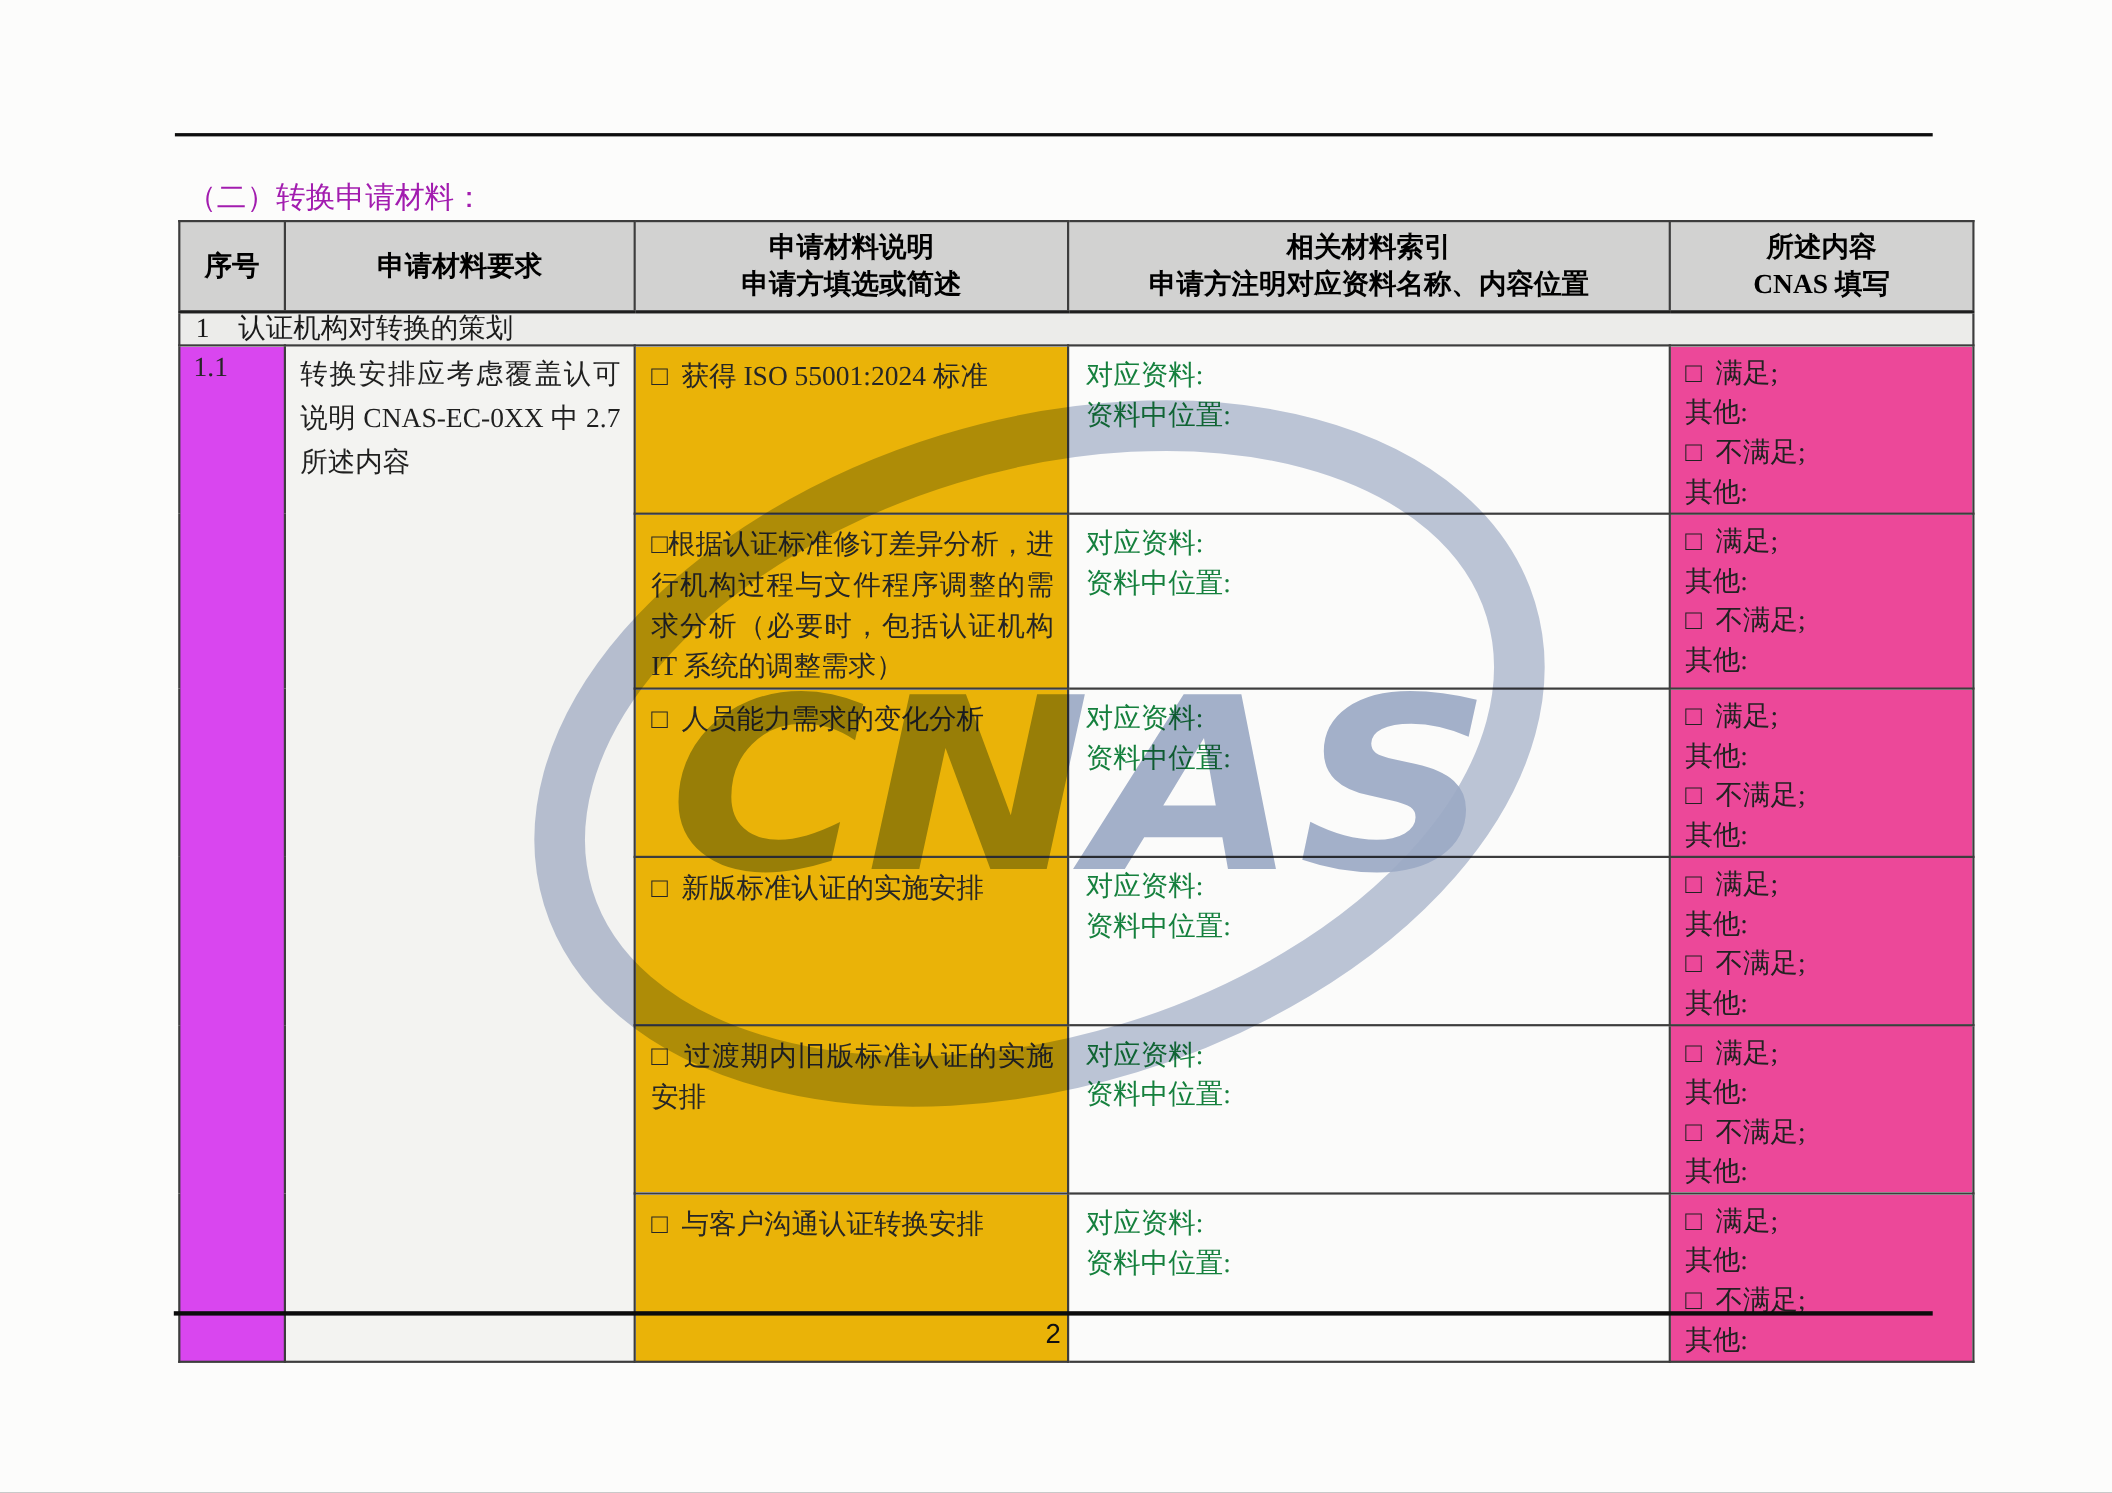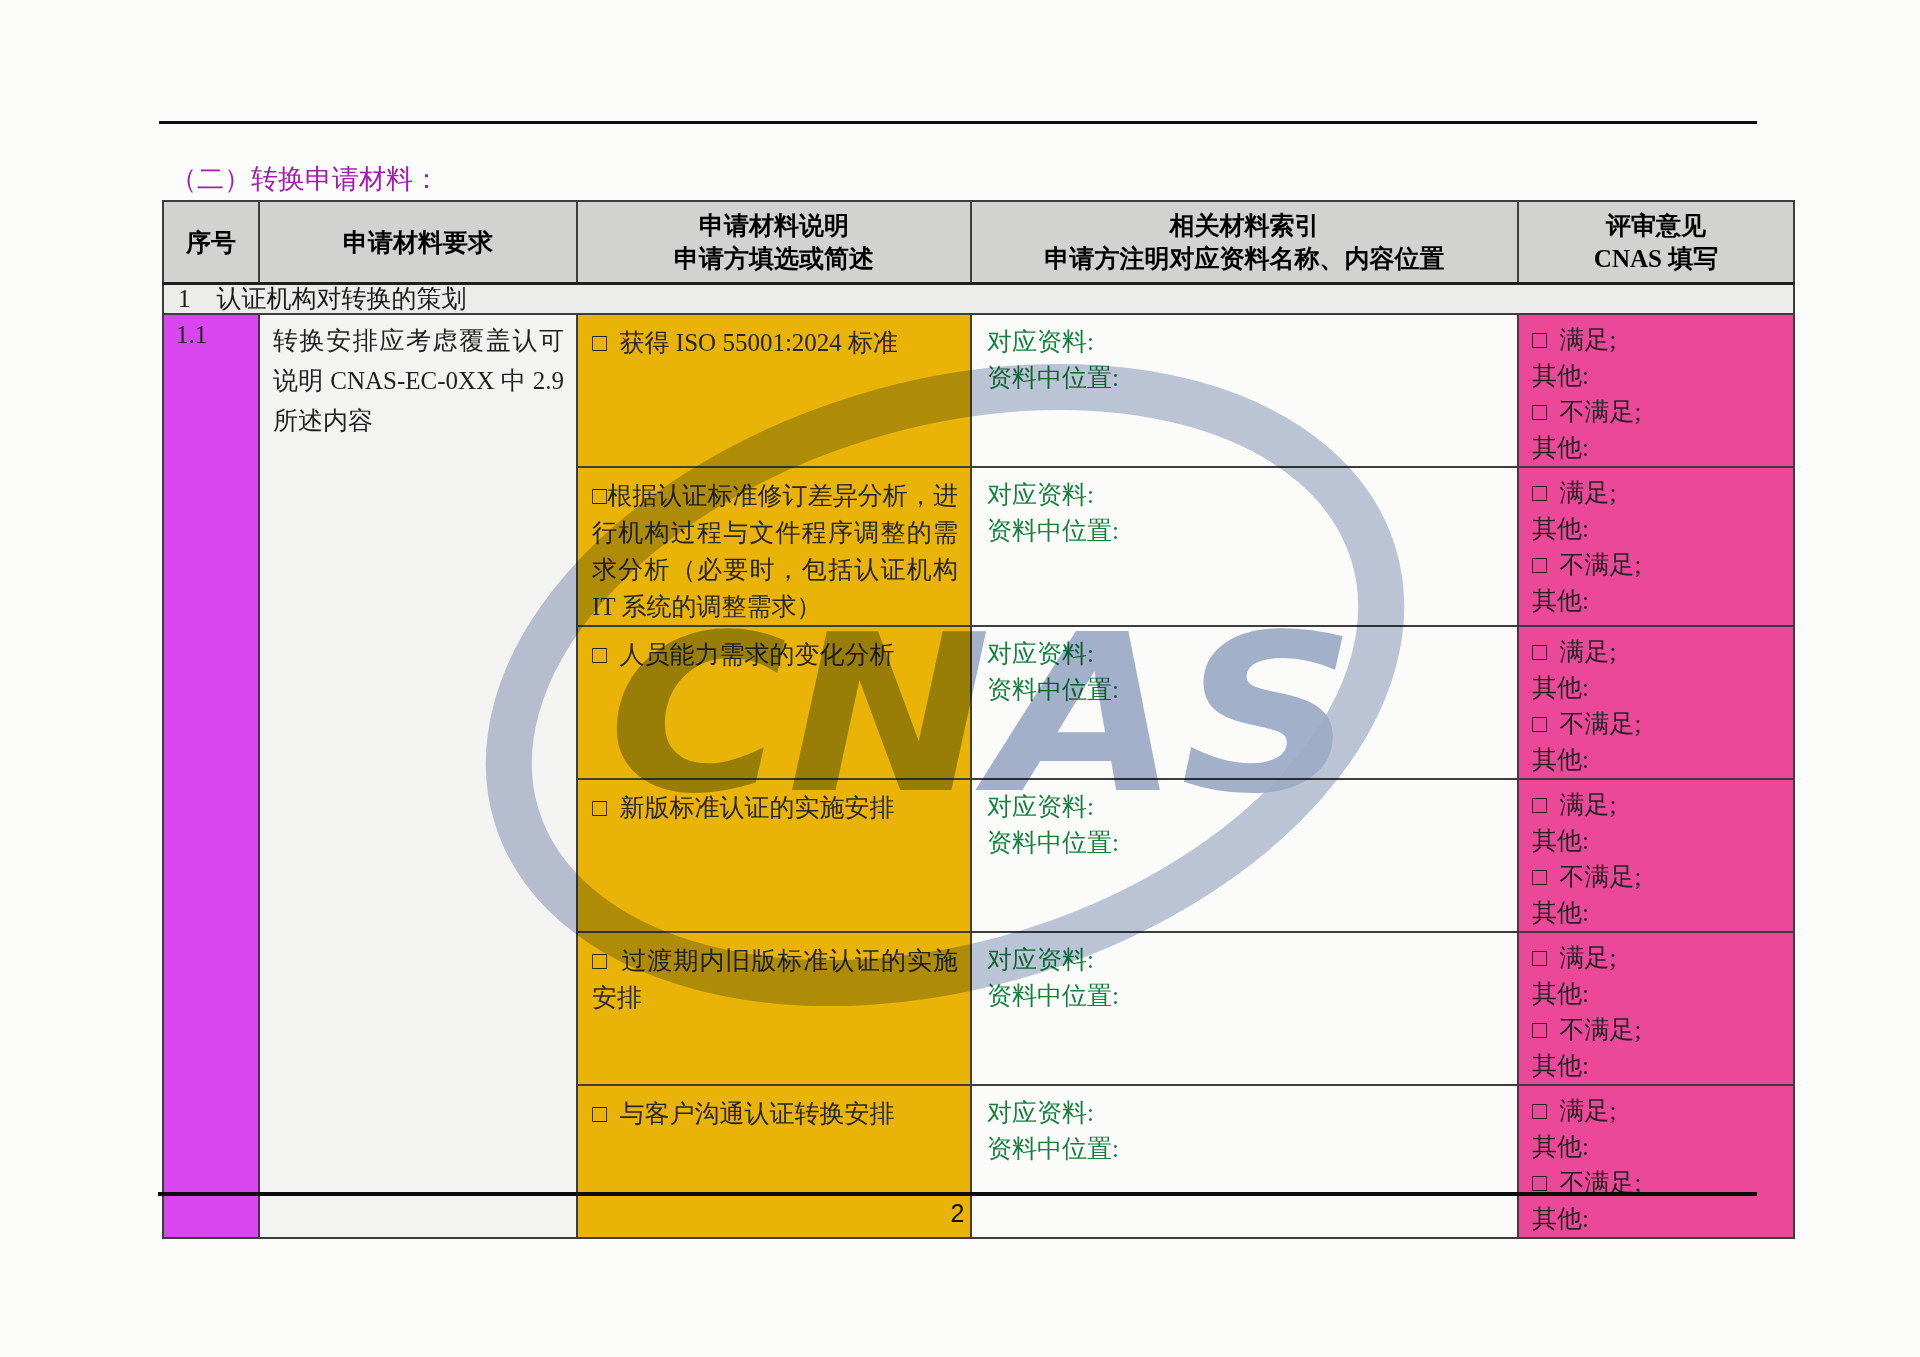--- a/index.html
+++ b/index.html
@@ -77,34 +77,34 @@
           </td>
       <td>
         <div>申请材料说明</div>
         <div>申请方填选或简述</div>
       </td>
       <td>
         <div>相关材料索引</div>
         <div>申请方注明对应资料名称、内容位置</div>
       </td>
       <td>
-        <div>评审意见</div>
+        <div>所述内容</div>
         <div>CNAS 填写</div>
       </td>
     </tr>
 
     <tr class="sec">
       <td colspan="5">
         <span class="sec-num">1</span><span>认证机构对转换的策划</span>
       </td>
     </tr>
 
     <tr class="h0">
       <td class="c-no" rowspan="6">1.1</td>
-      <td class="c-req" rowspan="6">转换安排应考虑覆盖认可说明 CNAS-EC-0XX 中 2.9 所述内容</td>
+      <td class="c-req" rowspan="6">转换安排应考虑覆盖认可说明 CNAS-EC-0XX 中 2.7 所述内容</td>
       <td class="c-desc">□ 获得 ISO 55001:2024 标准</td>
       <td class="c-idx">
         <div class="idx-line">对应资料:</div>
         <div class="idx-line">资料中位置:</div>
       </td>
       <td class="c-rev">
         <div class="rev-line">□ 满足;</div>
         <div class="rev-line">其他:</div>
         <div class="rev-line">□ 不满足;</div>
         <div class="rev-line">其他:</div>

